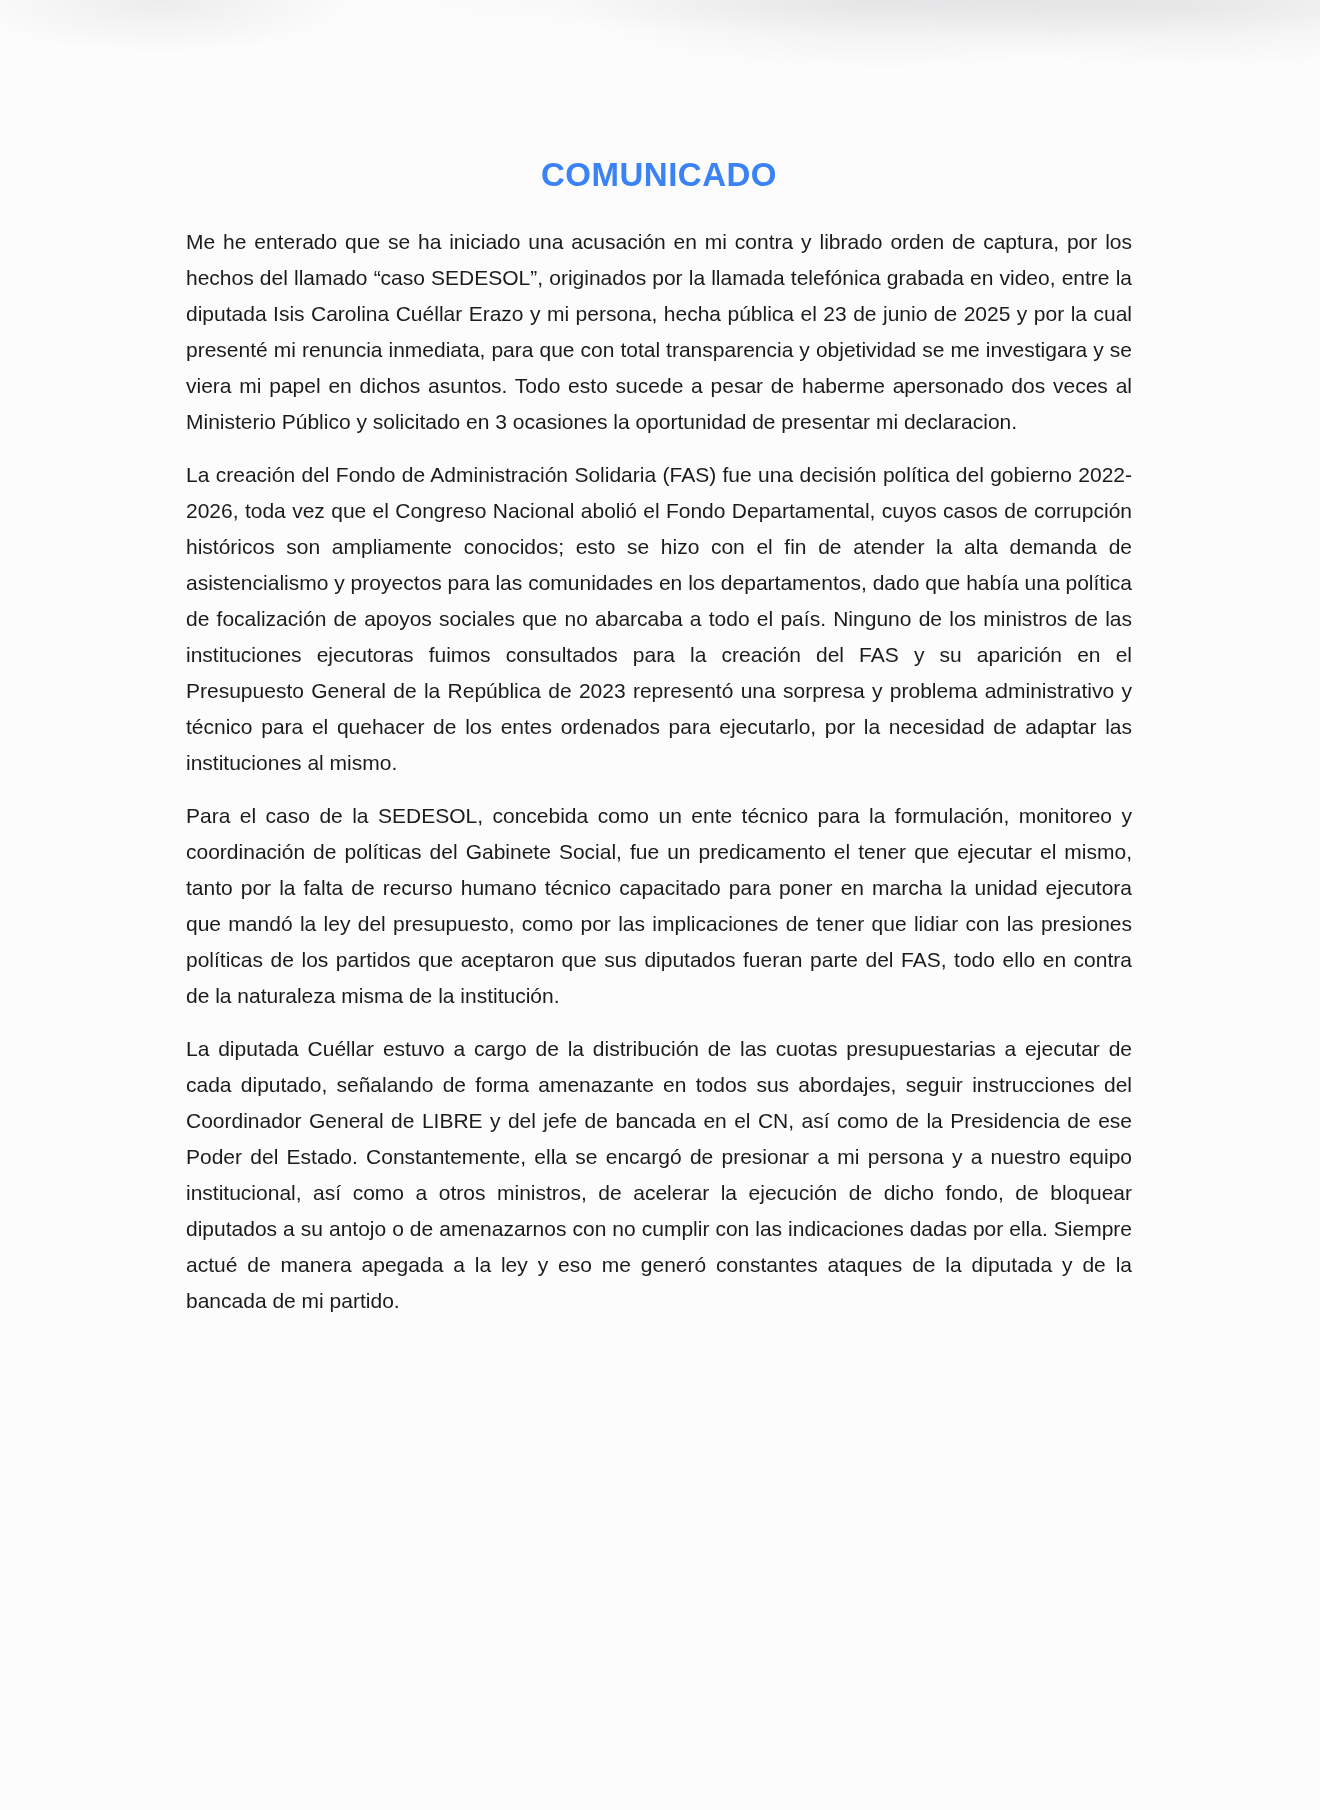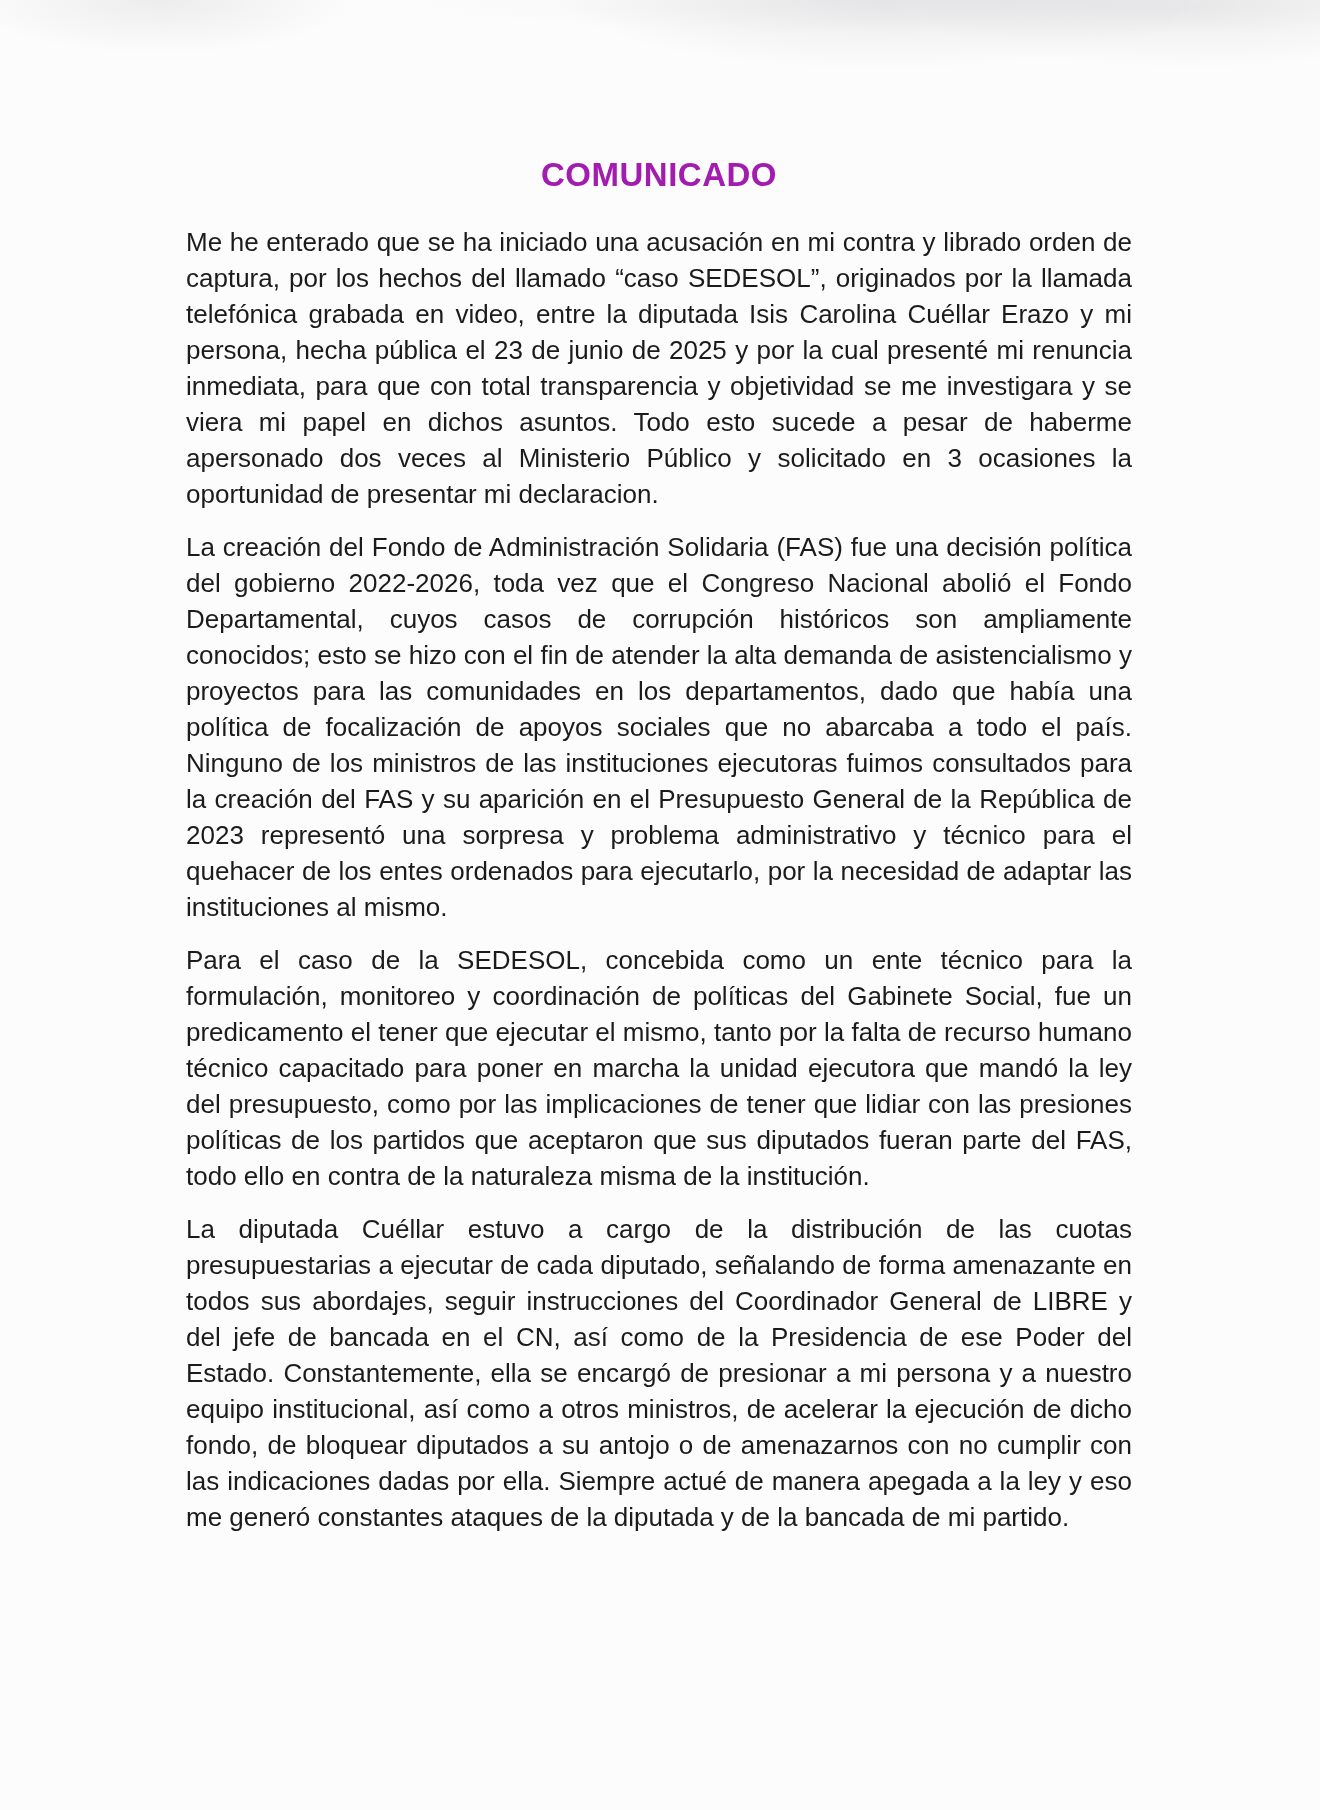--- a/index.html
+++ b/index.html
@@ -35,25 +35,25 @@
     padding: 0 188px 0 186px; 
   }
   .doc-title {
     margin: 0 0 29px 0;
     padding-top: 155px;
     text-align: center;
     font-size: 33px;
     line-height: 40px;
     font-weight: bold;
     letter-spacing: 0.5px;
-    color: #a21caf;
+    color: #3b82f6;
   }
   .para {
     margin: 0 0 17px 0;
-    font-size: 26px;
+    font-size: 21px;
     line-height: 36px;
     text-align: justify;
     color: #1b1b1b;
   }
   
   .para-cutoff {
     margin-bottom: 0;
     text-align-last: justify;
   }
 </style>

